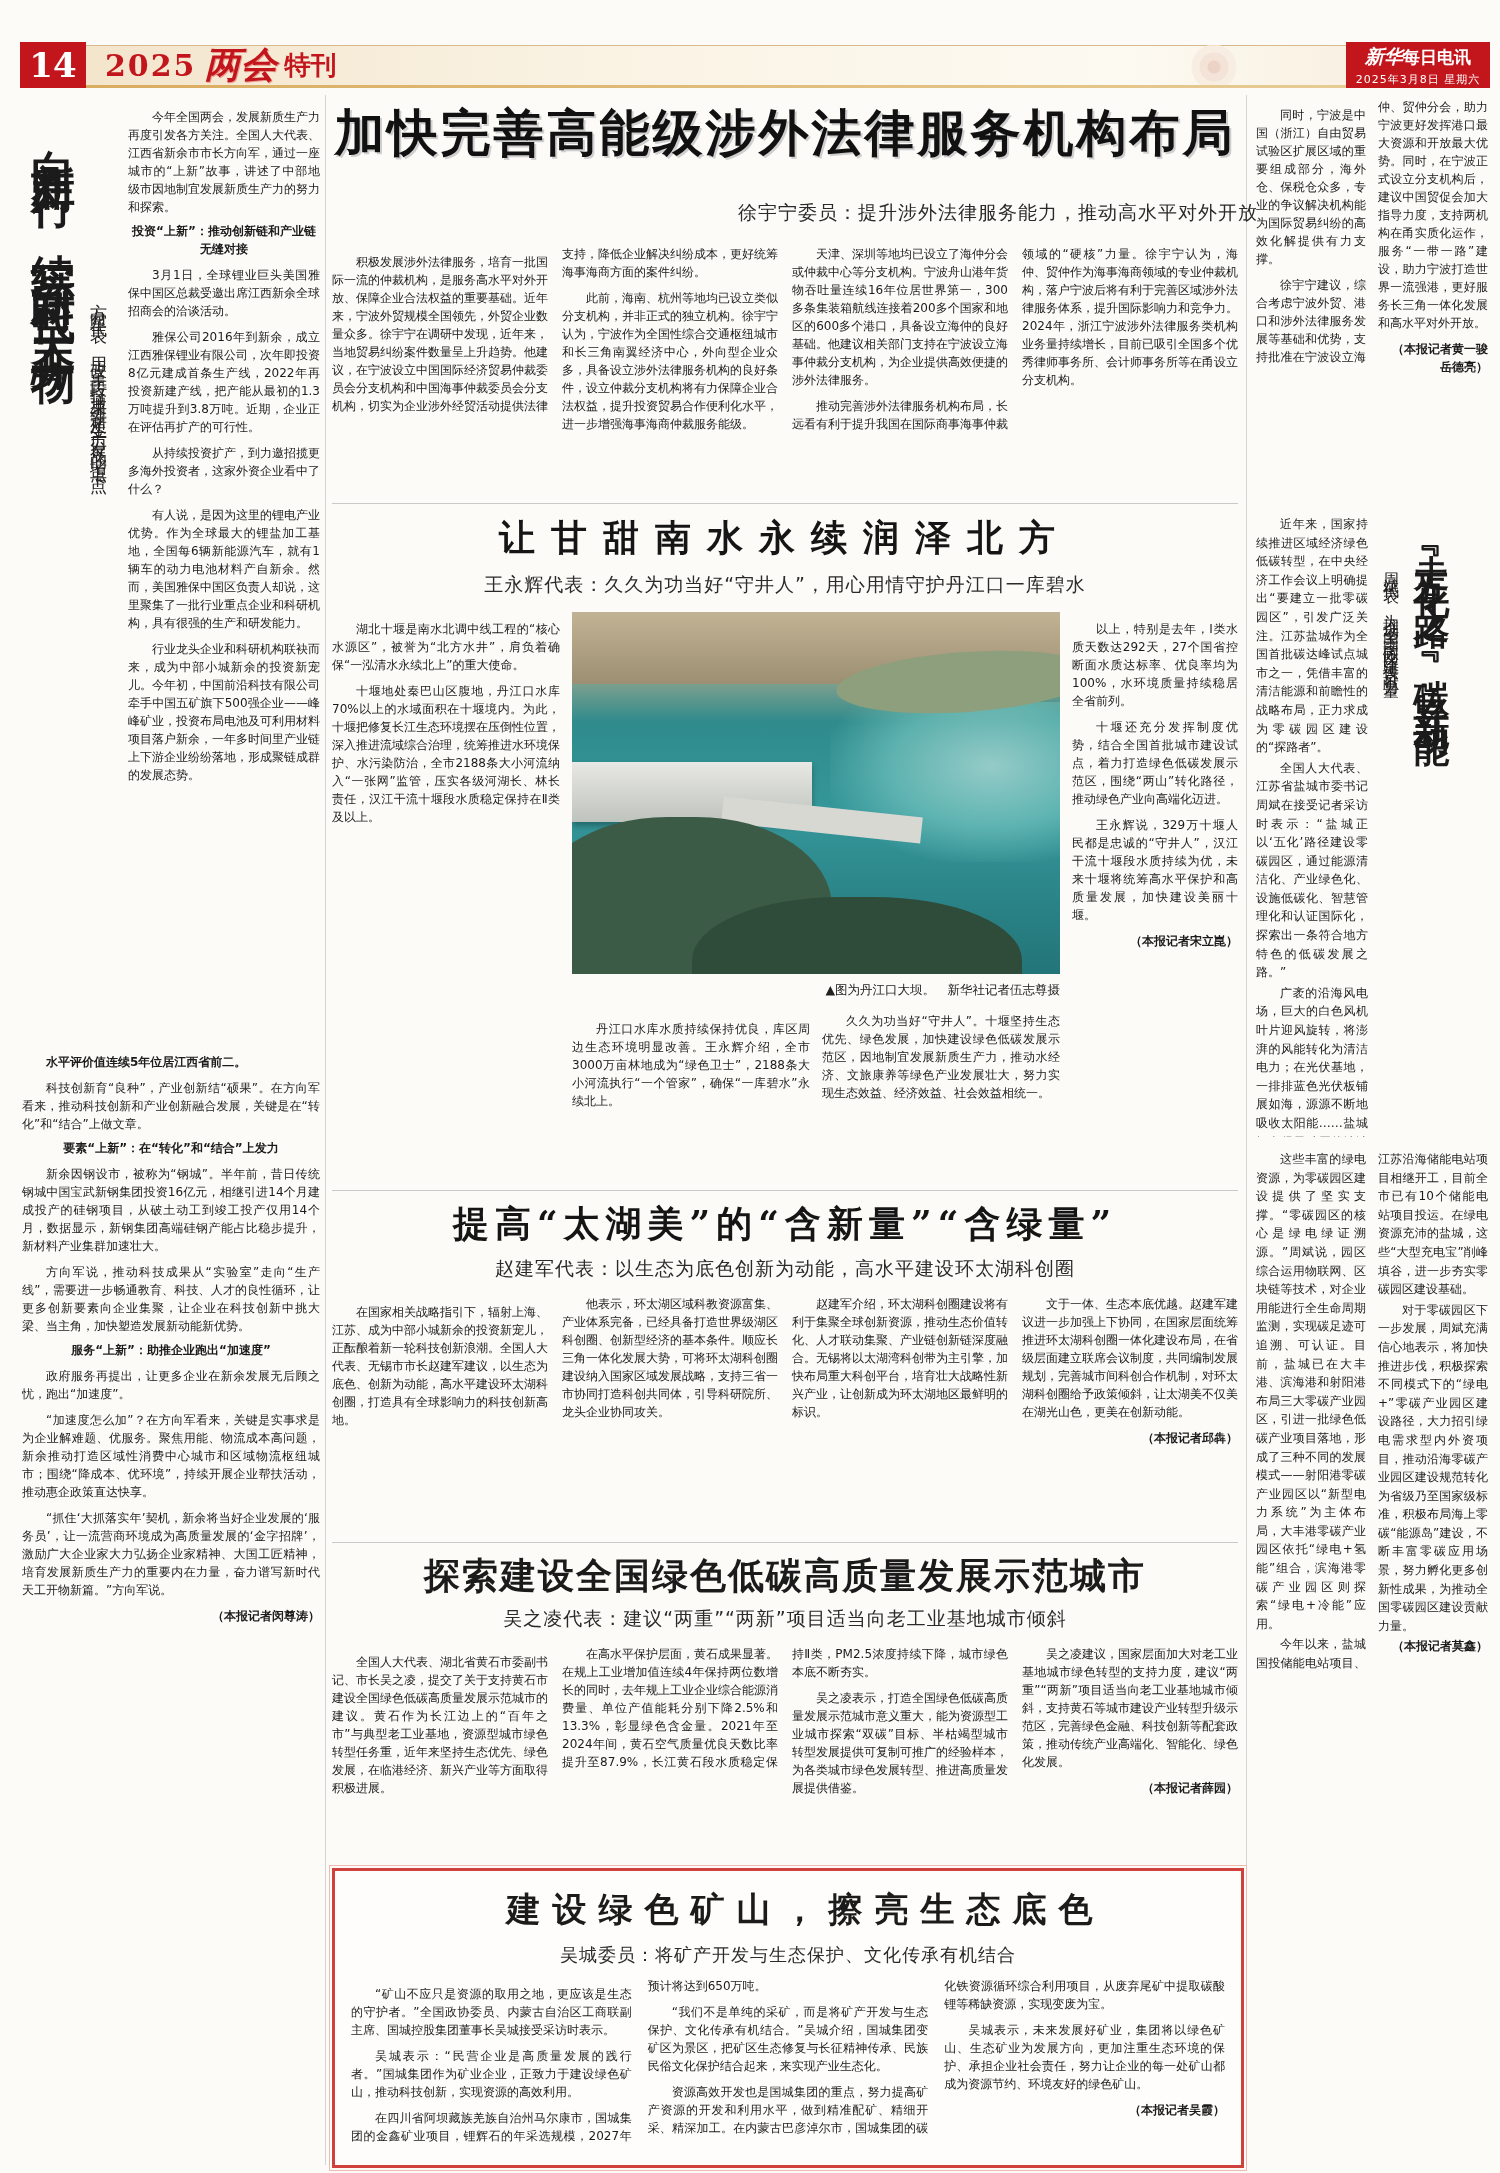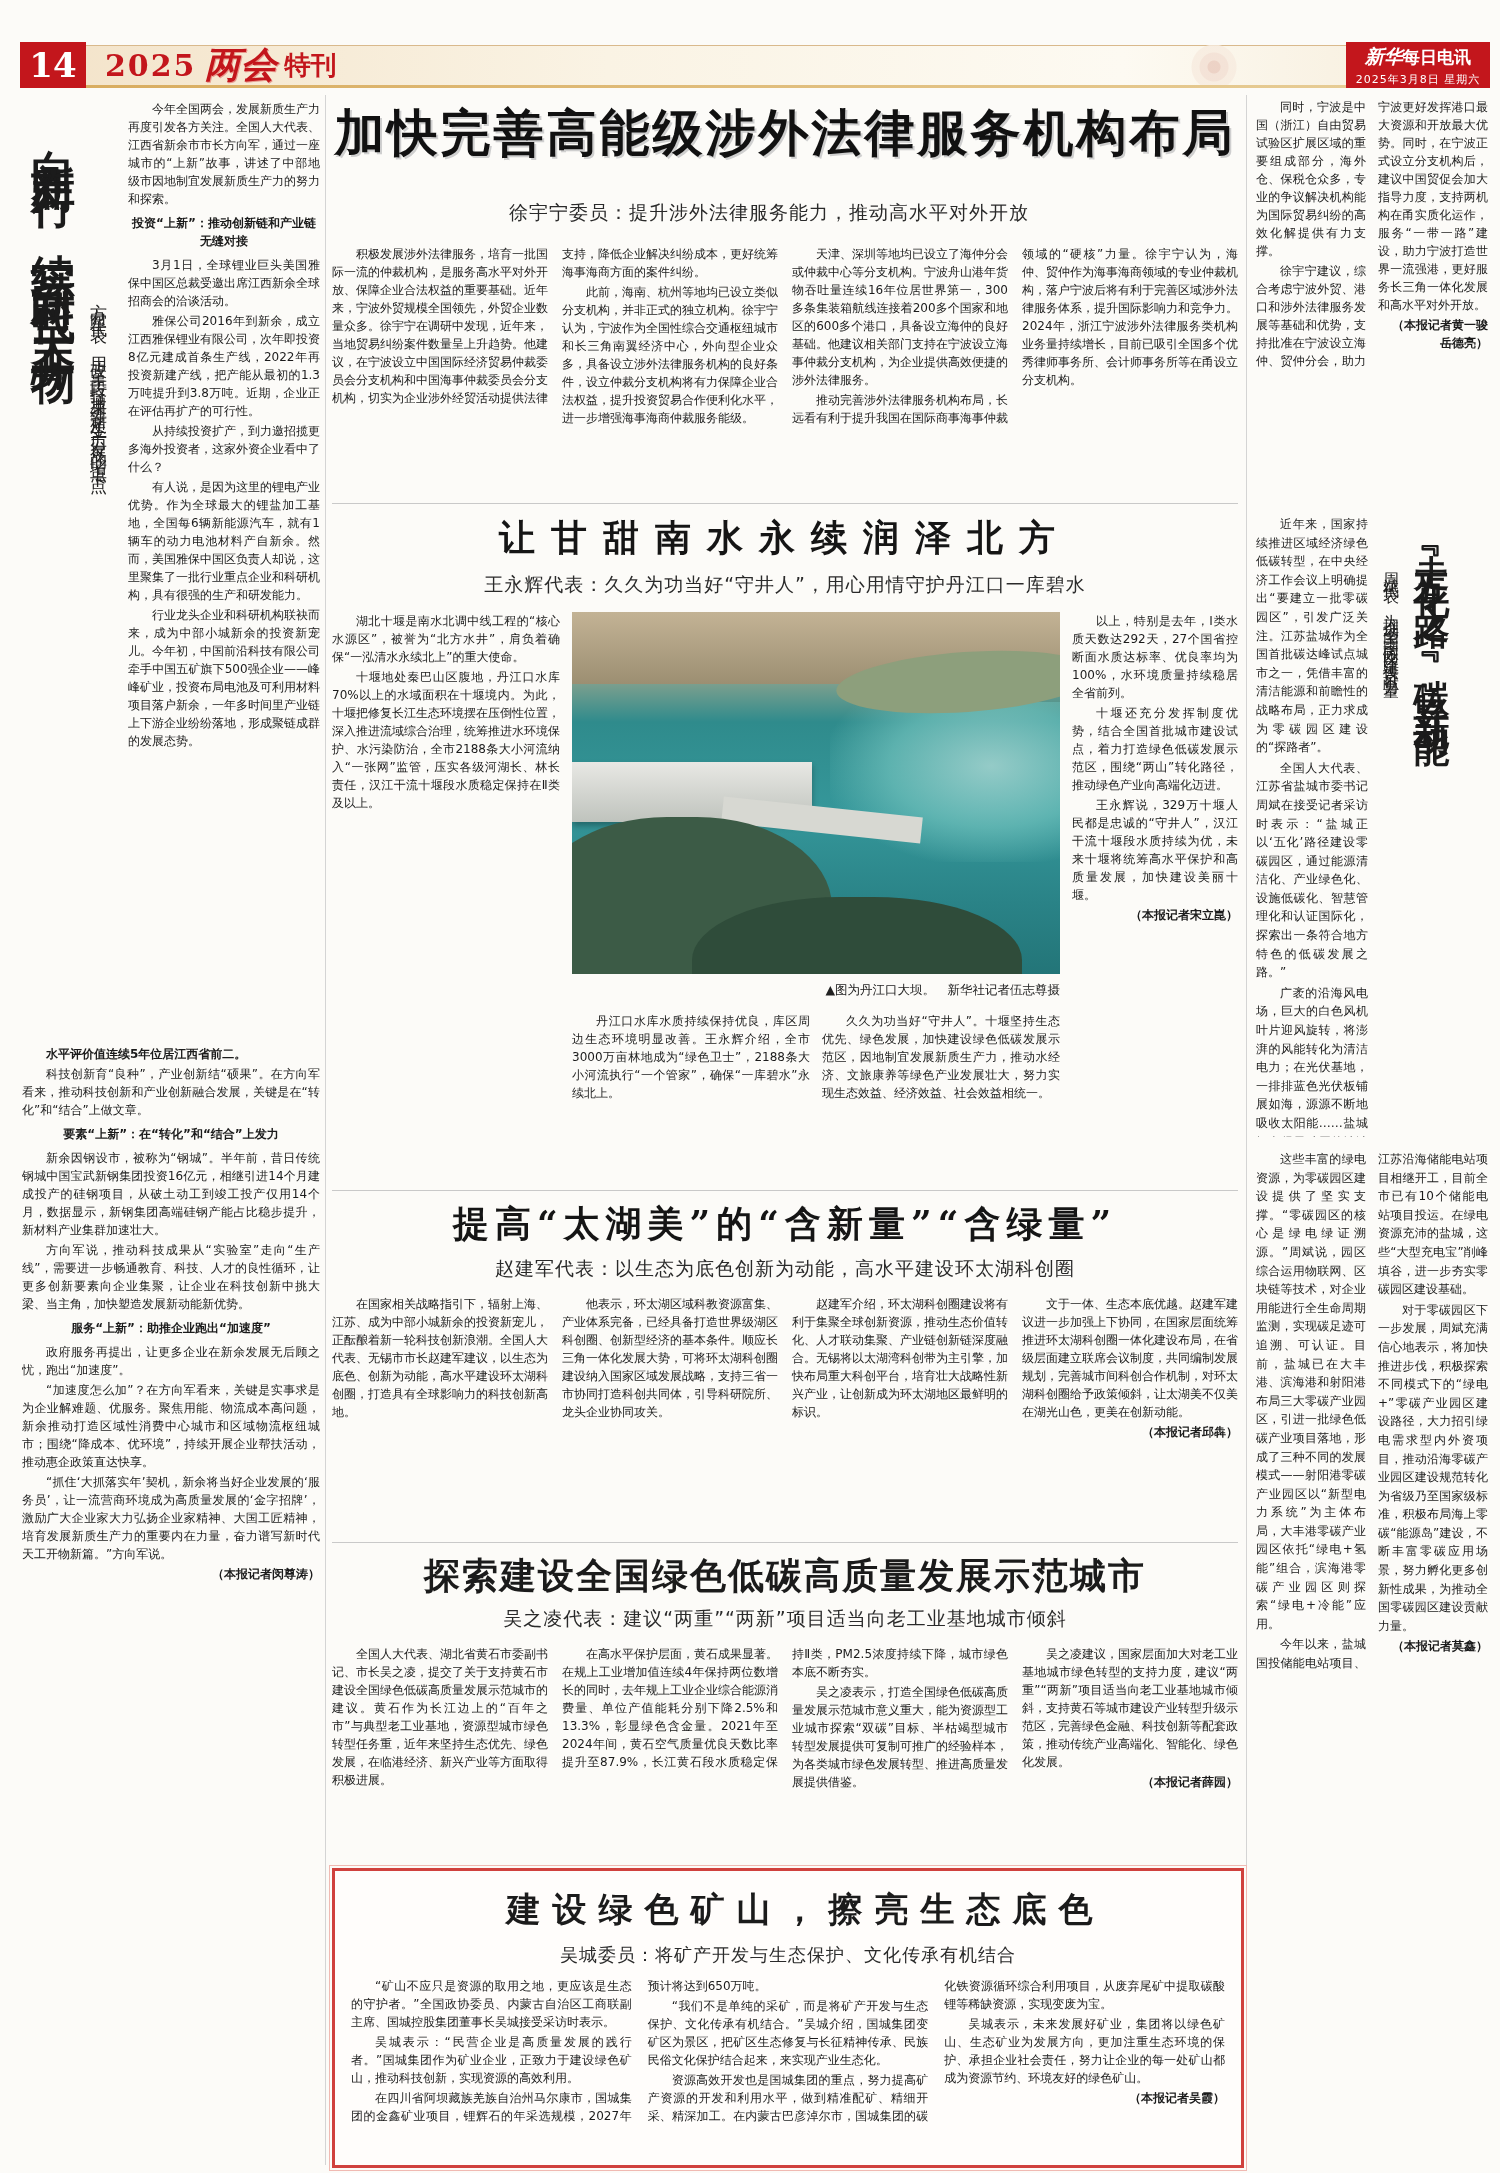--- a/index.html
+++ b/index.html
@@ -13,21 +13,21 @@
   .bt-year{font-size:30px;font-weight:bold;font-family:"DejaVu Serif",serif;letter-spacing:2px;}
   .bt-script{font-size:36px;font-weight:bold;font-style:italic;font-family:"DejaVu Serif",serif;text-shadow:1px 1px 0 #e89a8e;}
   .bt-suffix{font-size:26px;font-weight:bold;}
   .banner-flower{left:1130px;top:45px;width:140px;height:40px;background:radial-gradient(circle at 60% 55%,#e9c9bc 0 6px,#f2ded2 7px 14px,#f7ebdf 15px 22px,transparent 23px);opacity:.8;}
   .masthead-box{left:1346px;top:42px;width:144px;height:46px;background:#c3161c;color:#fff;text-align:center;padding-top:2px;box-sizing:border-box;}
   .mh-line1{font-size:17px;font-weight:bold;font-family:"DejaVu Serif",serif;}
   .mh-script{font-style:italic;font-size:19px;}
   .mh-date{font-size:11px;margin-top:2px;letter-spacing:1px;}
   
   .body-txt{font-size:12px;line-height:1.5;text-align:justify;overflow:hidden;}
-  .body-txt p{margin:0 0 2px 0;text-indent:2em;}
+  .body-txt p{margin:8px 0 2px 0;text-indent:2em;}
   .credit{text-align:right;font-weight:bold;text-indent:0 !important;}
   .subhead-line{font-weight:bold;text-indent:0 !important;text-align:center;margin:6px 0 !important;}
   .divider{background:#c9c9c9;height:1px;}
   .vrule{background:#d4d4d4;width:1px;}
   
   .vtitle-main{writing-mode:vertical-rl;font-family:"DejaVu Serif",serif;font-weight:bold;font-size:44px;letter-spacing:12px;line-height:1.15;}
   .vtitle-sub{writing-mode:vertical-rl;font-size:17px;letter-spacing:6px;color:#222;}
   
   .headline-xl{font-family:"DejaVu Serif",serif;font-weight:bold;font-size:50px;letter-spacing:3px;text-align:center;color:#111;text-shadow:2px 2px 0 #cfcfcf;}
   .headline-l{font-family:"DejaVu Serif",serif;font-weight:bold;font-size:36px;text-align:center;color:#151515;}
@@ -97,21 +97,21 @@
   <p>政府服务再提出，让更多企业在新余发展无后顾之忧，跑出“加速度”。</p>
   <p>“加速度怎么加”？在方向军看来，关键是实事求是为企业解难题、优服务。聚焦用能、物流成本高问题，新余推动打造区域性消费中心城市和区域物流枢纽城市；围绕“降成本、优环境”，持续开展企业帮扶活动，推动惠企政策直达快享。</p>
   <p>“抓住‘大抓落实年’契机，新余将当好企业发展的‘服务员’，让一流营商环境成为高质量发展的‘金字招牌’，激励广大企业家大力弘扬企业家精神、大国工匠精神，培育发展新质生产力的重要内在力量，奋力谱写新时代天工开物新篇。”方向军说。</p>
   <p class="credit">（本报记者闵尊涛）</p>
 </div>
 
 <div class="abs vrule" style="left:325px;top:95px;height:2070px;"></div>
 <div class="abs vrule" style="left:1246px;top:95px;height:2070px;"></div>
 
 <div class="abs headline-xl" style="left:332px;top:100px;width:906px;">加快完善高能级涉外法律服务机构布局</div>
-<div class="abs deck" style="left:316px;top:200px;width:906px;">徐宇宁委员：提升涉外法律服务能力，推动高水平对外开放</div>
+<div class="abs deck" style="left:352px;top:200px;width:906px;text-align:right;">徐宇宁委员：提升涉外法律服务能力，推动高水平对外开放</div>
 <div class="abs body-txt cols-4" style="left:332px;top:245px;width:906px;height:252px;">
   <p>积极发展涉外法律服务，培育一批国际一流的仲裁机构，是服务高水平对外开放、保障企业合法权益的重要基础。近年来，宁波外贸规模全国领先，外贸企业数量众多。徐宇宁在调研中发现，近年来，当地贸易纠纷案件数量呈上升趋势。他建议，在宁波设立中国国际经济贸易仲裁委员会分支机构和中国海事仲裁委员会分支机构，切实为企业涉外经贸活动提供法律支持，降低企业解决纠纷成本，更好统筹海事海商方面的案件纠纷。</p>
   <p>此前，海南、杭州等地均已设立类似分支机构，并非正式的独立机构。徐宇宁认为，宁波作为全国性综合交通枢纽城市和长三角南翼经济中心，外向型企业众多，具备设立涉外法律服务机构的良好条件，设立仲裁分支机构将有力保障企业合法权益，提升投资贸易合作便利化水平，进一步增强海事海商仲裁服务能级。</p>
   <p>天津、深圳等地均已设立了海仲分会或仲裁中心等分支机构。宁波舟山港年货物吞吐量连续16年位居世界第一，300多条集装箱航线连接着200多个国家和地区的600多个港口，具备设立海仲的良好基础。他建议相关部门支持在宁波设立海事仲裁分支机构，为企业提供高效便捷的涉外法律服务。</p>
   <p>推动完善涉外法律服务机构布局，长远看有利于提升我国在国际商事海事仲裁领域的“硬核”力量。徐宇宁认为，海仲、贸仲作为海事海商领域的专业仲裁机构，落户宁波后将有利于完善区域涉外法律服务体系，提升国际影响力和竞争力。2024年，浙江宁波涉外法律服务类机构业务量持续增长，目前已吸引全国多个优秀律师事务所、会计师事务所等在甬设立分支机构。</p>
 </div>
 <div class="abs body-txt cols-2" style="left:1256px;top:98px;width:232px;height:400px;">
   <p>同时，宁波是中国（浙江）自由贸易试验区扩展区域的重要组成部分，海外仓、保税仓众多，专业的争议解决机构能为国际贸易纠纷的高效化解提供有力支撑。</p>
   <p>徐宇宁建议，综合考虑宁波外贸、港口和涉外法律服务发展等基础和优势，支持批准在宁波设立海仲、贸仲分会，助力宁波更好发挥港口最大资源和开放最大优势。同时，在宁波正式设立分支机构后，建议中国贸促会加大指导力度，支持两机构在甬实质化运作，服务“一带一路”建设，助力宁波打造世界一流强港，更好服务长三角一体化发展和高水平对外开放。</p>
   <p class="credit">（本报记者黄一骏　岳德亮）</p>

